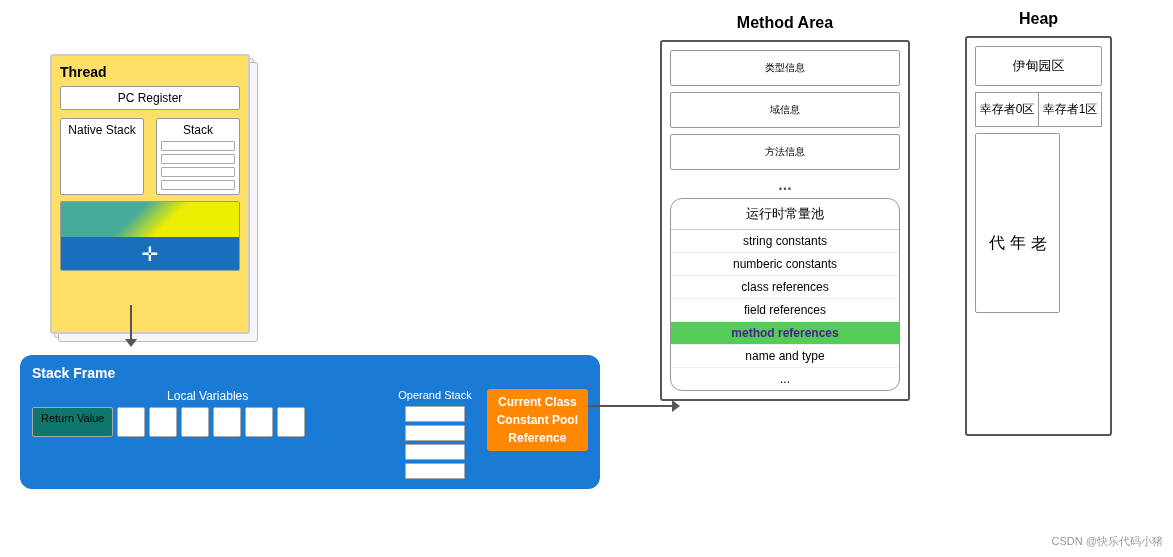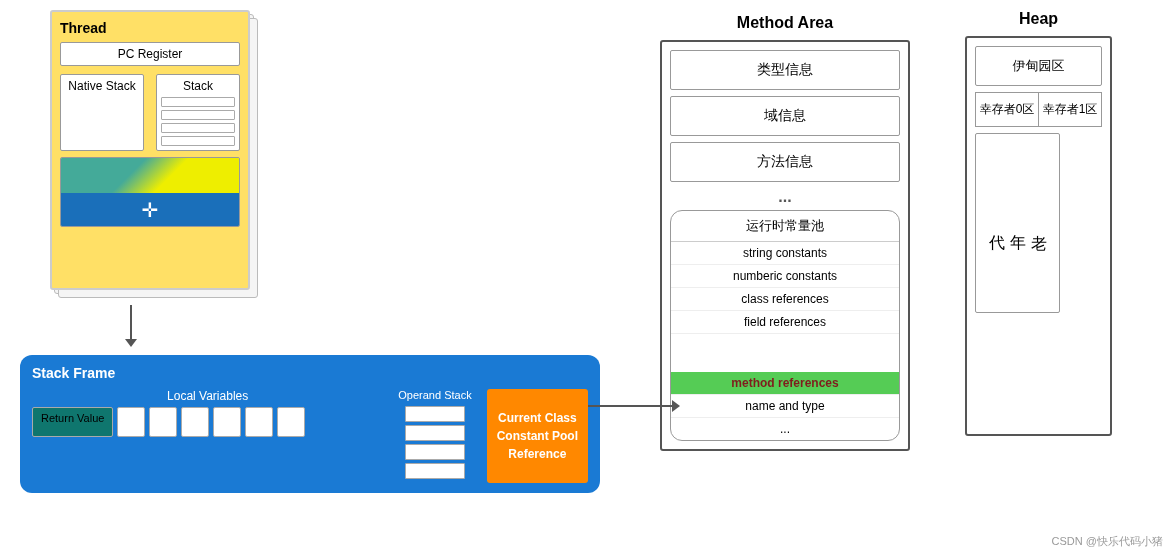--- a/index.html
+++ b/index.html
@@ -27,20 +27,21 @@
       position: relative;
       width: 320px;
       flex-shrink: 0;
       height: 100%;
     }
 
     .page-stack {
       position: relative;
       width: 220px;
       margin-left: 30px;
+      margin-top: 44px;
     }
 
     
     .page-shadow {
       position: absolute;
       background: #f5f5f5;
       border: 1.5px solid #bbb;
       border-radius: 3px;
     }
     .page-shadow-1 {
@@ -236,21 +237,21 @@
       border: 1.5px solid #aaa;
       width: 60px;
       height: 16px;
       border-radius: 1px;
     }
 
     .current-class-box {
       background: #f80;
       color: #fff;
       border-radius: 3px;
-      padding: 20px 10px;
+      padding: 4px 10px;
       font-size: 12px;
       text-align: center;
       font-weight: bold;
       line-height: 1.5;
     }
 
     
     .arrow-right {
       position: absolute;
       top: 395px;
@@ -291,21 +292,21 @@
       padding: 8px;
       background: #fff;
     }
 
     .method-area-item {
       border: 1.5px solid #999;
       text-align: center;
       padding: 10px 4px;
       margin-bottom: 6px;
       border-radius: 2px;
-      font-size: 14px;
+      font-size: 10px;
       background: #fff;
     }
 
     .dots {
       text-align: center;
       font-size: 16px;
       margin: 4px 0;
       font-weight: bold;
       color: #555;
     }
@@ -328,23 +329,22 @@
       flex-direction: column;
     }
     .rcp-item {
       padding: 4px 8px;
       font-size: 12px;
       border-bottom: 1px solid #eee;
       text-align: center;
     }
     .rcp-item.highlight-green {
       background: #5c5;
-      color: #7f1d1d;
+      color: #4c1d95;
       font-weight: bold;
-      margin-top: 38px;
     }
     .rcp-item:last-child {
       border-bottom: none;
     }
 
     
     .right-section {
       position: absolute;
       left: 965px;
       top: 10px;

